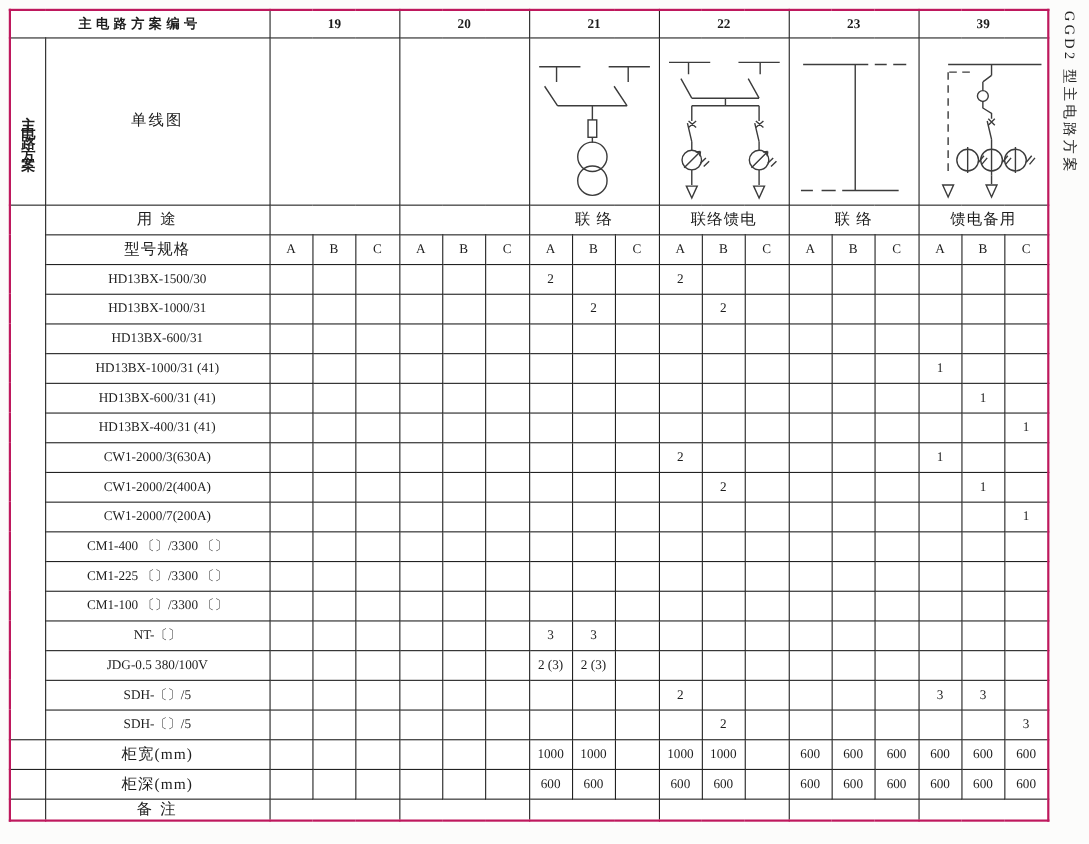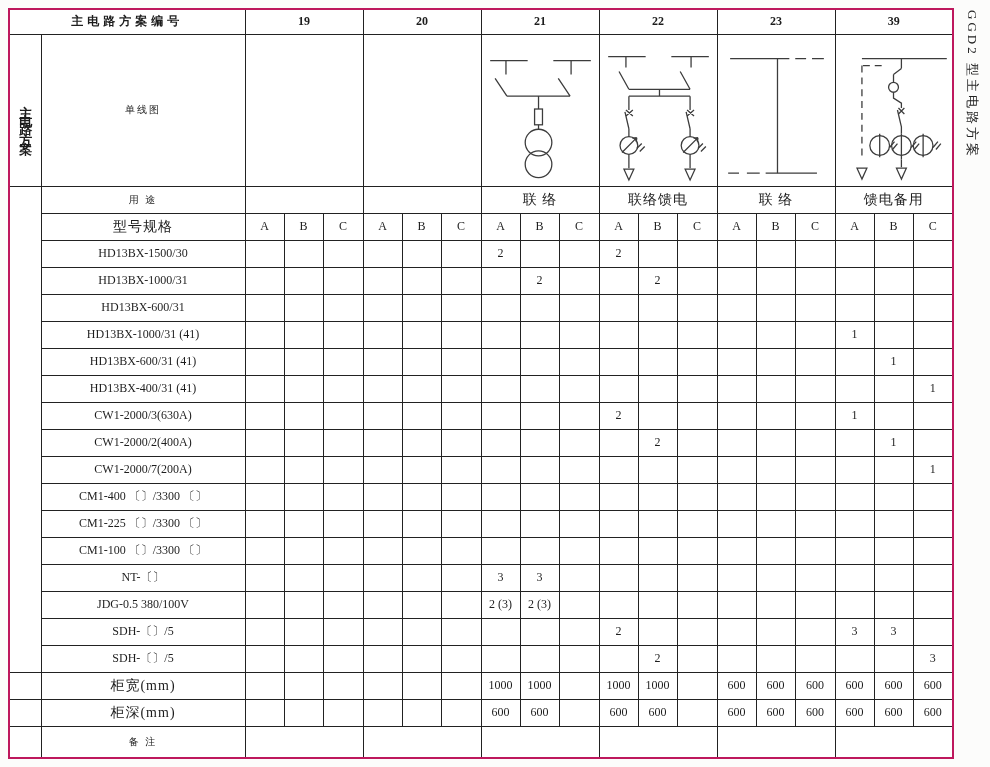--- a/index.html
+++ b/index.html
@@ -23,24 +23,24 @@
     border: 1px solid #222;
     text-align: center;
     vertical-align: middle;
     font-size: 12px;
     overflow: hidden;
     white-space: nowrap;
   }
   tr.h25 { height: 25px; }
   tr.h152 { height: 152px; }
   tr.h27 { height: 27px; }
-  tr.h32 { height: 32px; }
+  tr.h32 { height: 20px; }
   th.title { letter-spacing: 4px; }
   td.lbl { font-size: 14px; letter-spacing: 1px; }
-  td.lbl-sp { font-size: 10px; letter-spacing: 2px; text-align: center; }
+  td.lbl-sp { font-size: 14px; letter-spacing: 2px; text-align: center; }
   td.num { font-size: 12px; }
   td.diag { padding: 0; vertical-align: middle; }
   td.diag svg { display: block; margin: 0 auto; }
   .vwrap { display: flex; justify-content: center; align-items: flex-start; height: 100%; padding-top: 14px; }
   .vtext {
     writing-mode: vertical-lr;
     text-orientation: upright;
     letter-spacing: 9px;
     font-size: 13px;
     font-weight: bold;

